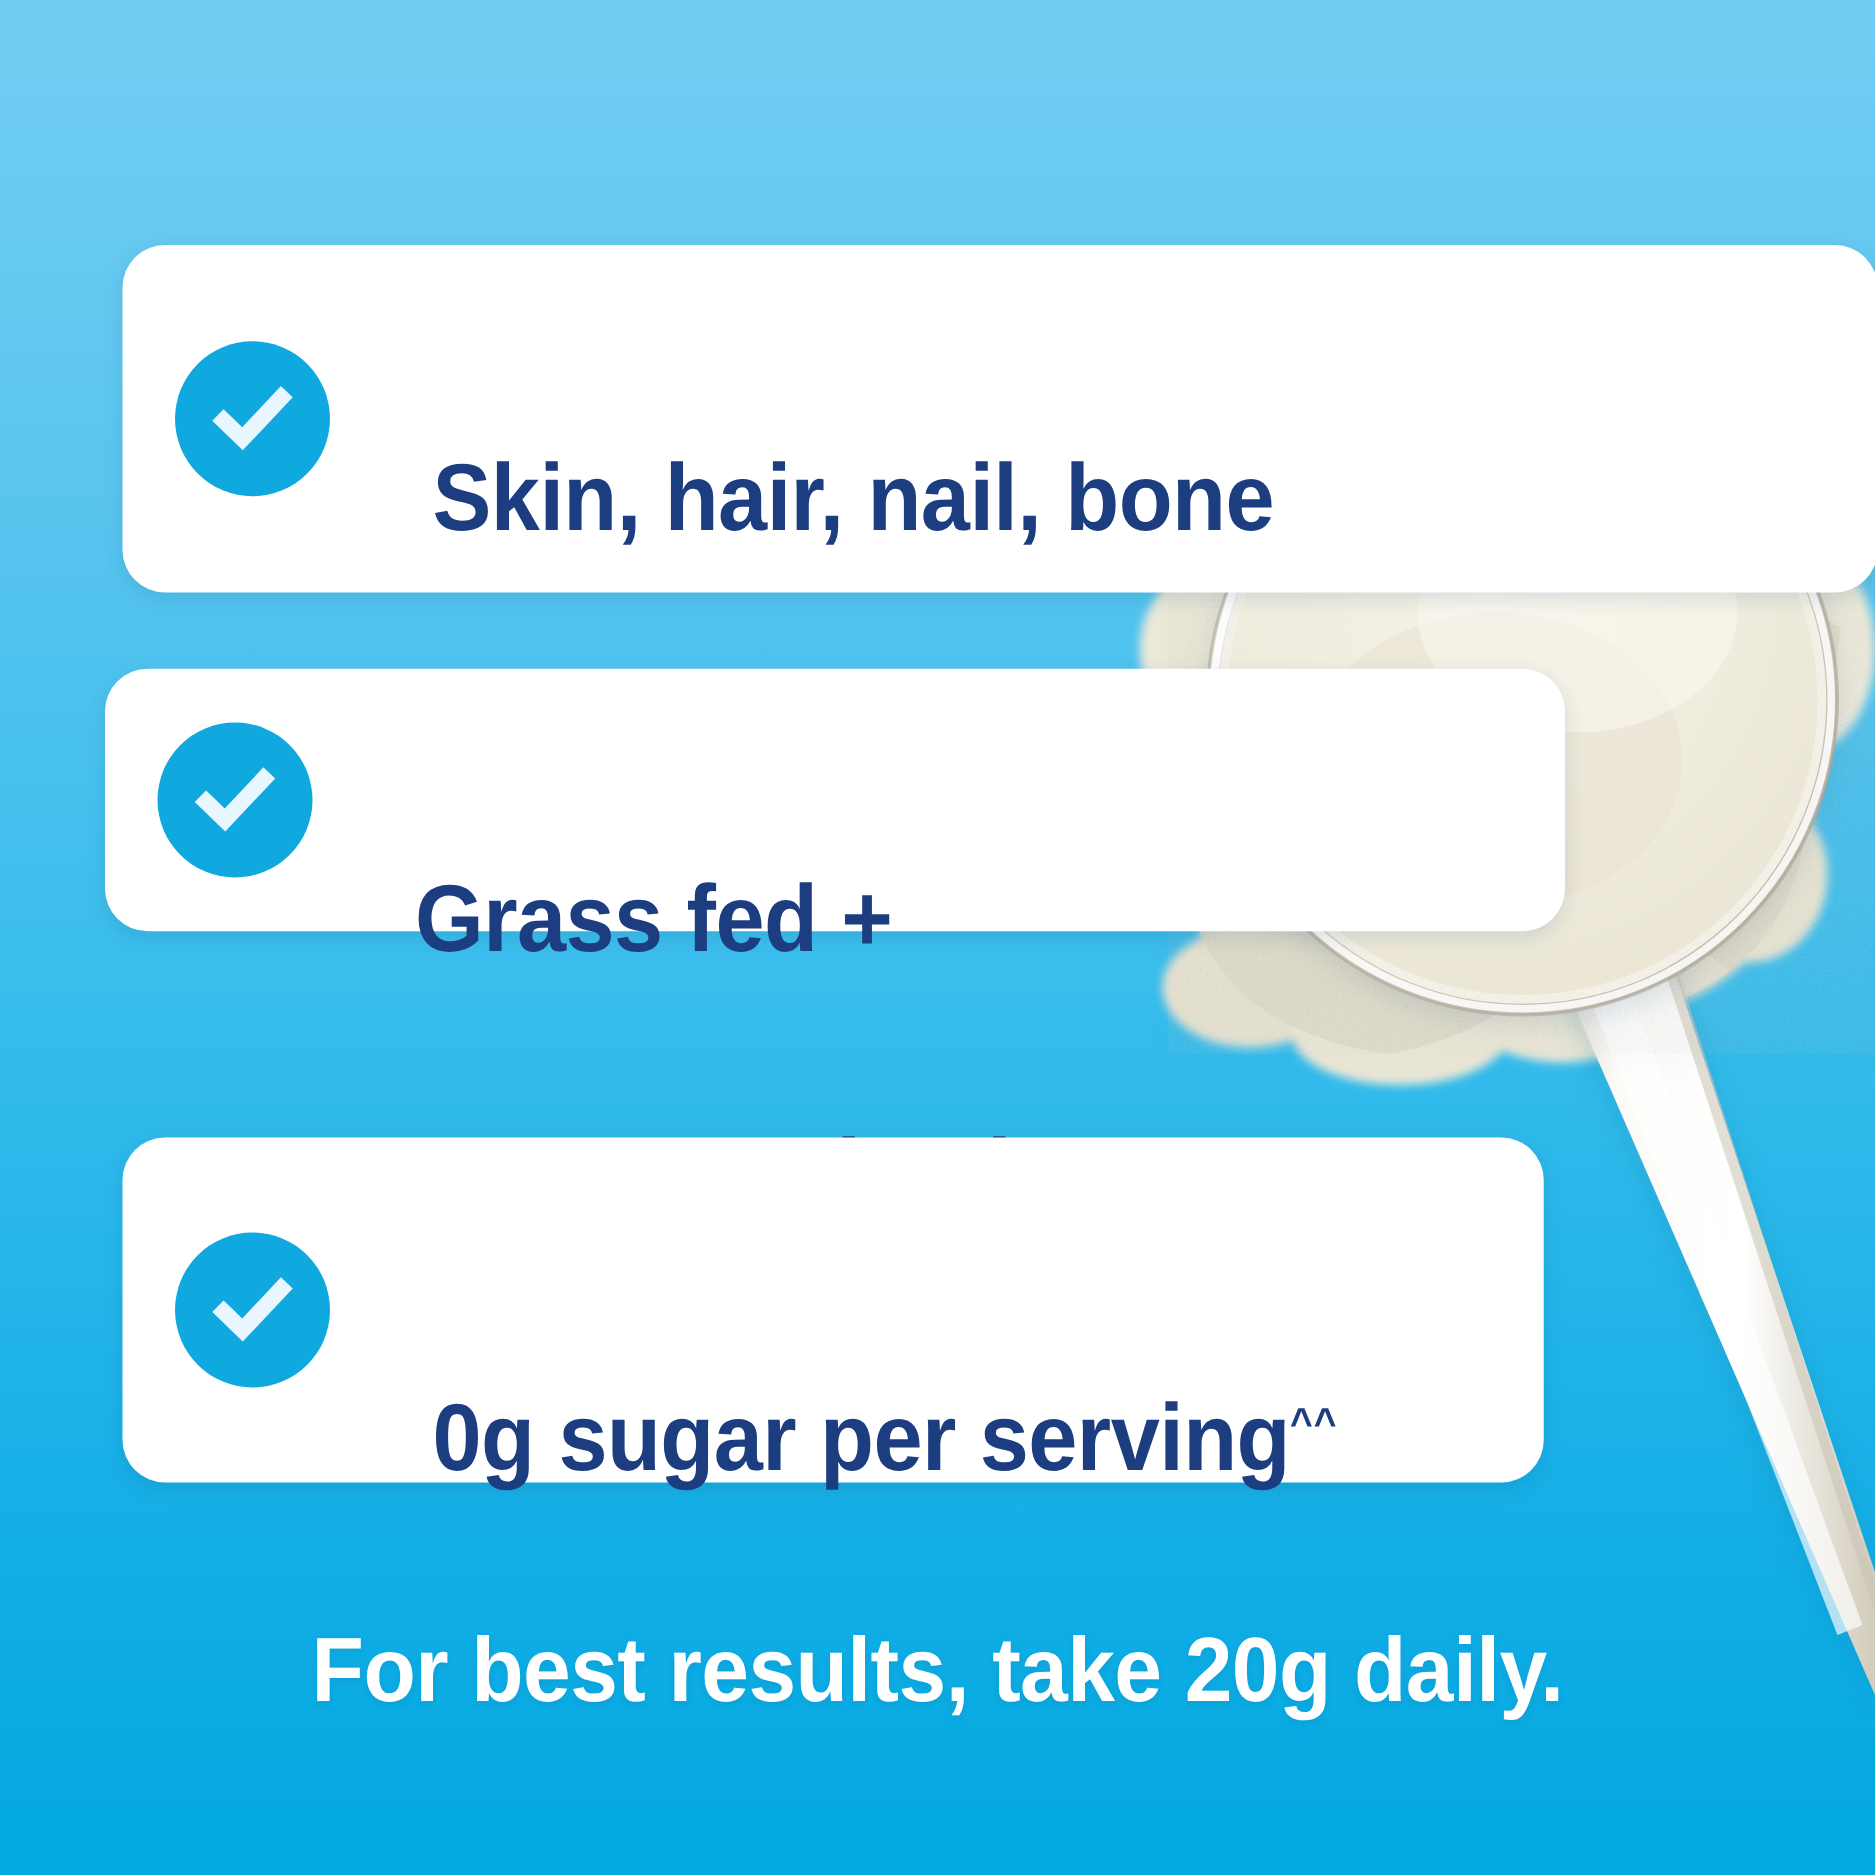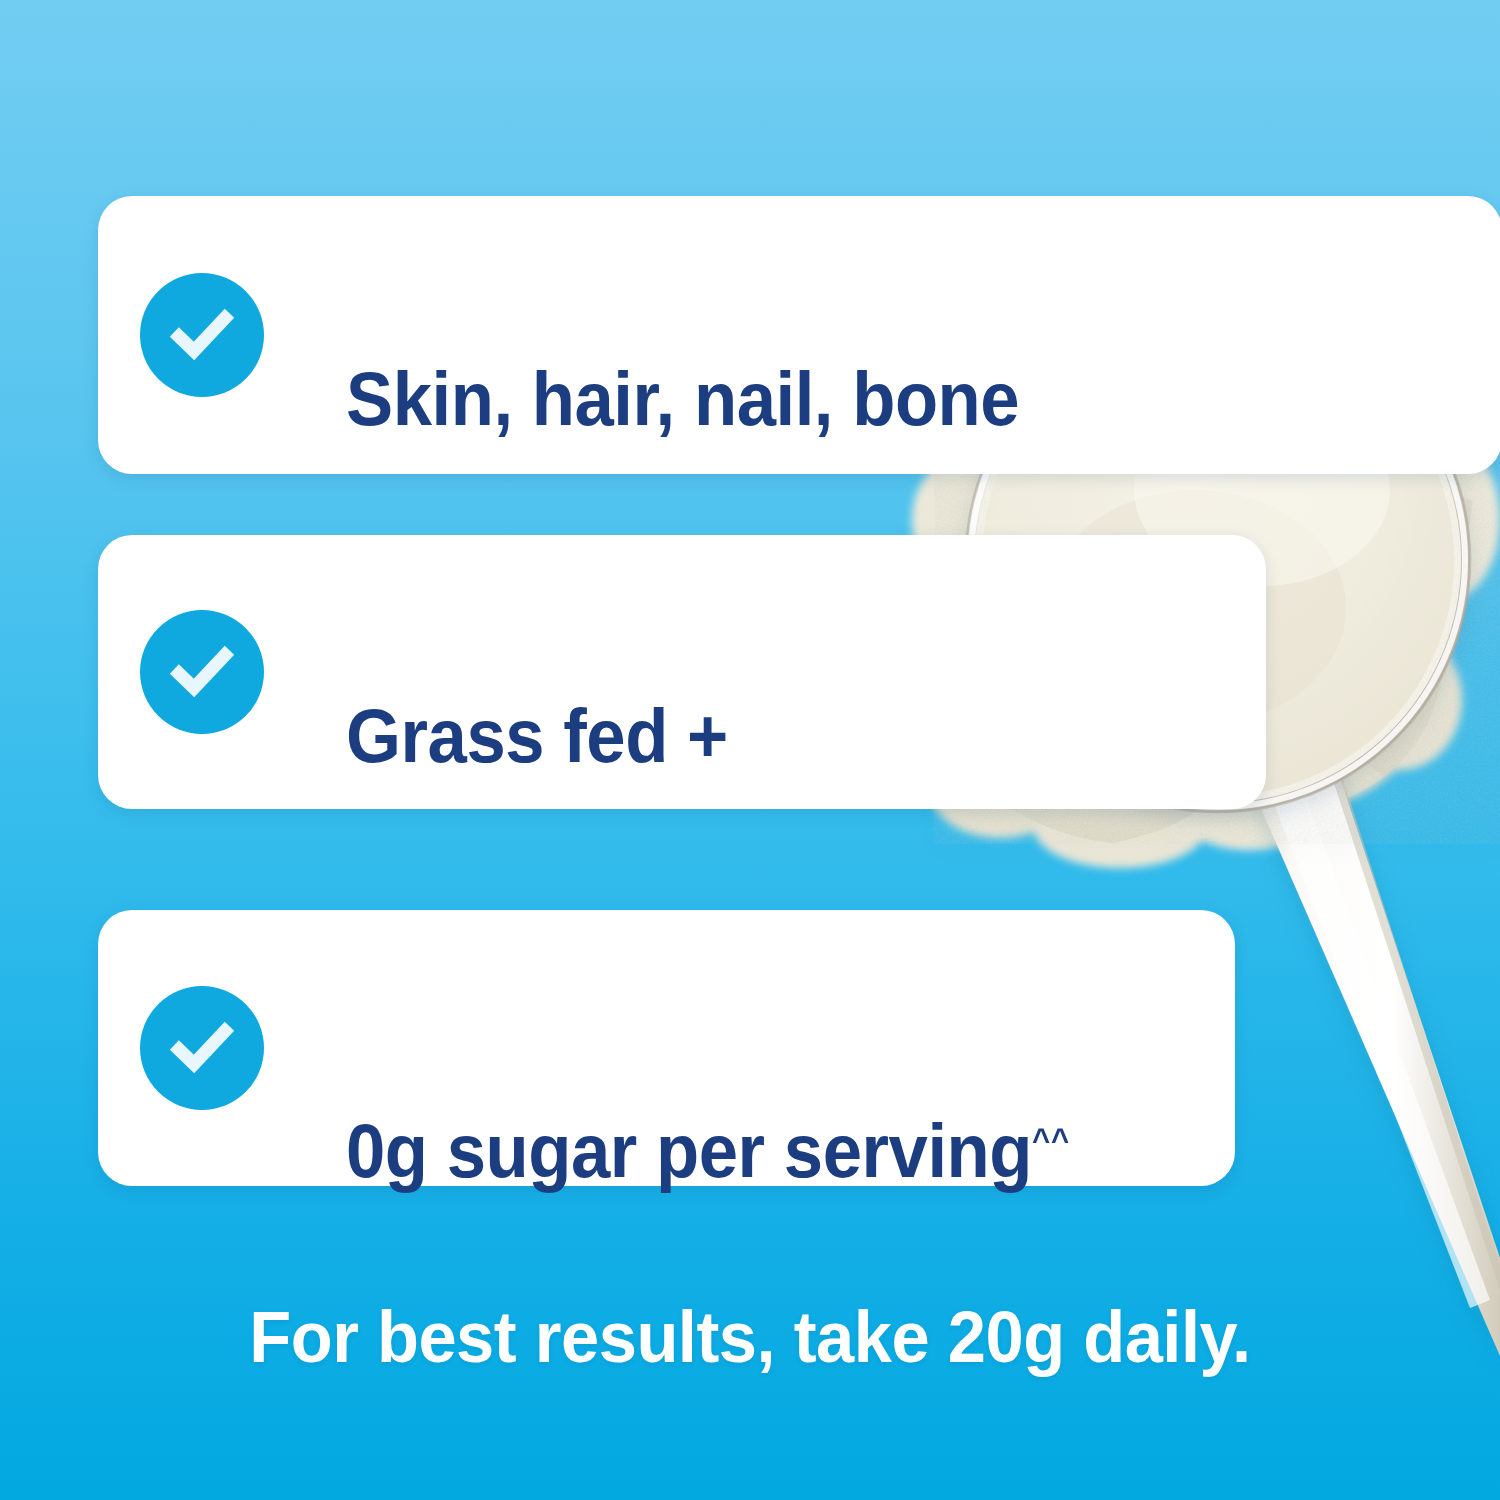--- a/index.html
+++ b/index.html
@@ -27,21 +27,21 @@
   
   .card {
     position: absolute;
     background: #ffffff;
     border-radius: 34px;
     box-shadow: 0 5px 16px rgba(0, 70, 110, 0.13);
     display: flex;
     align-items: center;
   }
   #card-1 { left: 98px;  top: 158px;  width: 1404px; height: 278px; margin-top: 38px; }
-  #card-2 { left: 98px;  top: 535px;  width: 1168px; height: 274px; }
+  #card-2 { left: 84px;  top: 535px;  width: 1168px; height: 210px; }
   #card-3 { left: 98px;  top: 910px;  width: 1137px; height: 276px; }
 
   .check-wrap {
     position: absolute;
     left: 42px;
     width: 124px;
     height: 124px;
     display: flex;
     align-items: center;
     justify-content: center;

